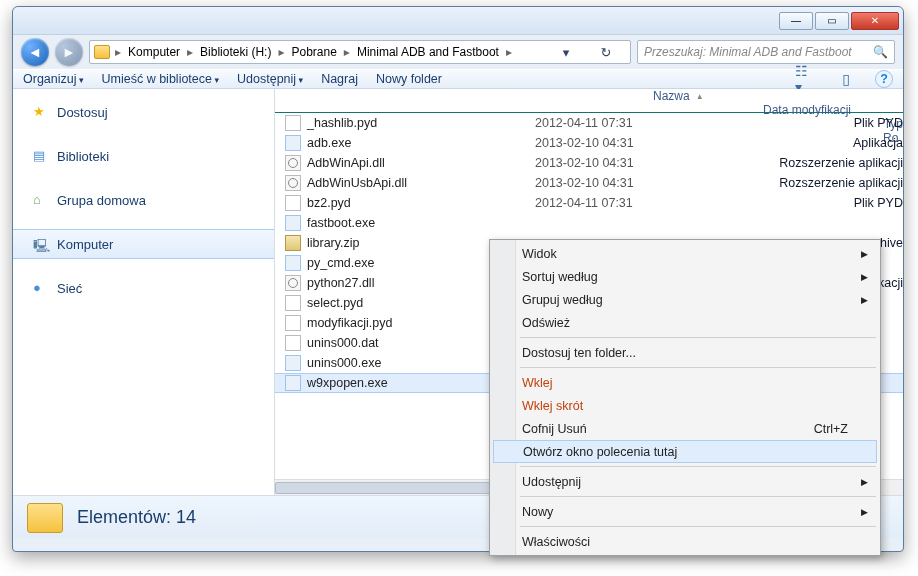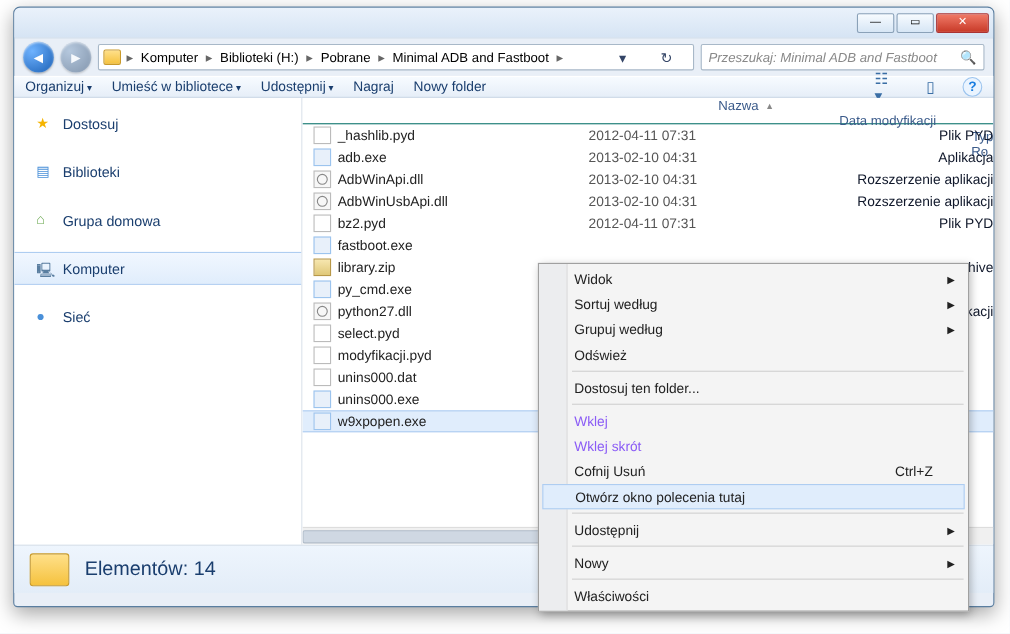--- a/index.html
+++ b/index.html
@@ -93,21 +93,21 @@
 .statusbar .bigfolder { width:36px;height:30px; background:linear-gradient(#ffe08a,#f5c23e); border:1px solid #c99a2a; border-radius:3px;}
 
 
 .ctx {
   position:absolute; left:489px; top:239px; width:392px; background:#f4f4f4;
   border:1px solid #a0a0a0; box-shadow:2px 3px 8px rgba(0,0,0,0.3); font-size:12.5px; color:#222;
   padding:2px;
 }
 .ctx-item { height:23px; display:flex; align-items:center; padding:0 28px 0 30px; position:relative;}
 .ctx-item.hl { background:#e0edfc; border:1px solid #aecdf1; margin:0 1px; padding-left:29px; padding-right:27px;}
-.ctx-item.disabled { color:#8b5cf6; }
+.ctx-item.disabled { color:#c2410c; }
 .ctx-item .arrow { position:absolute; right:10px; font-size:9px; }
 .ctx-item .shortcut { position:absolute; right:30px; }
 .ctx-sep { height:1px; background:#d0d0d0; margin:3px 2px 3px 28px; }
 .ctx-gutter{ position:absolute; left:0; top:0; bottom:0; width:26px; background:#ecedef; border-right:1px solid #dcdcdc;}
 
 .dimmed { color:#888; }
 </style>
 </head>
 <body>
 

